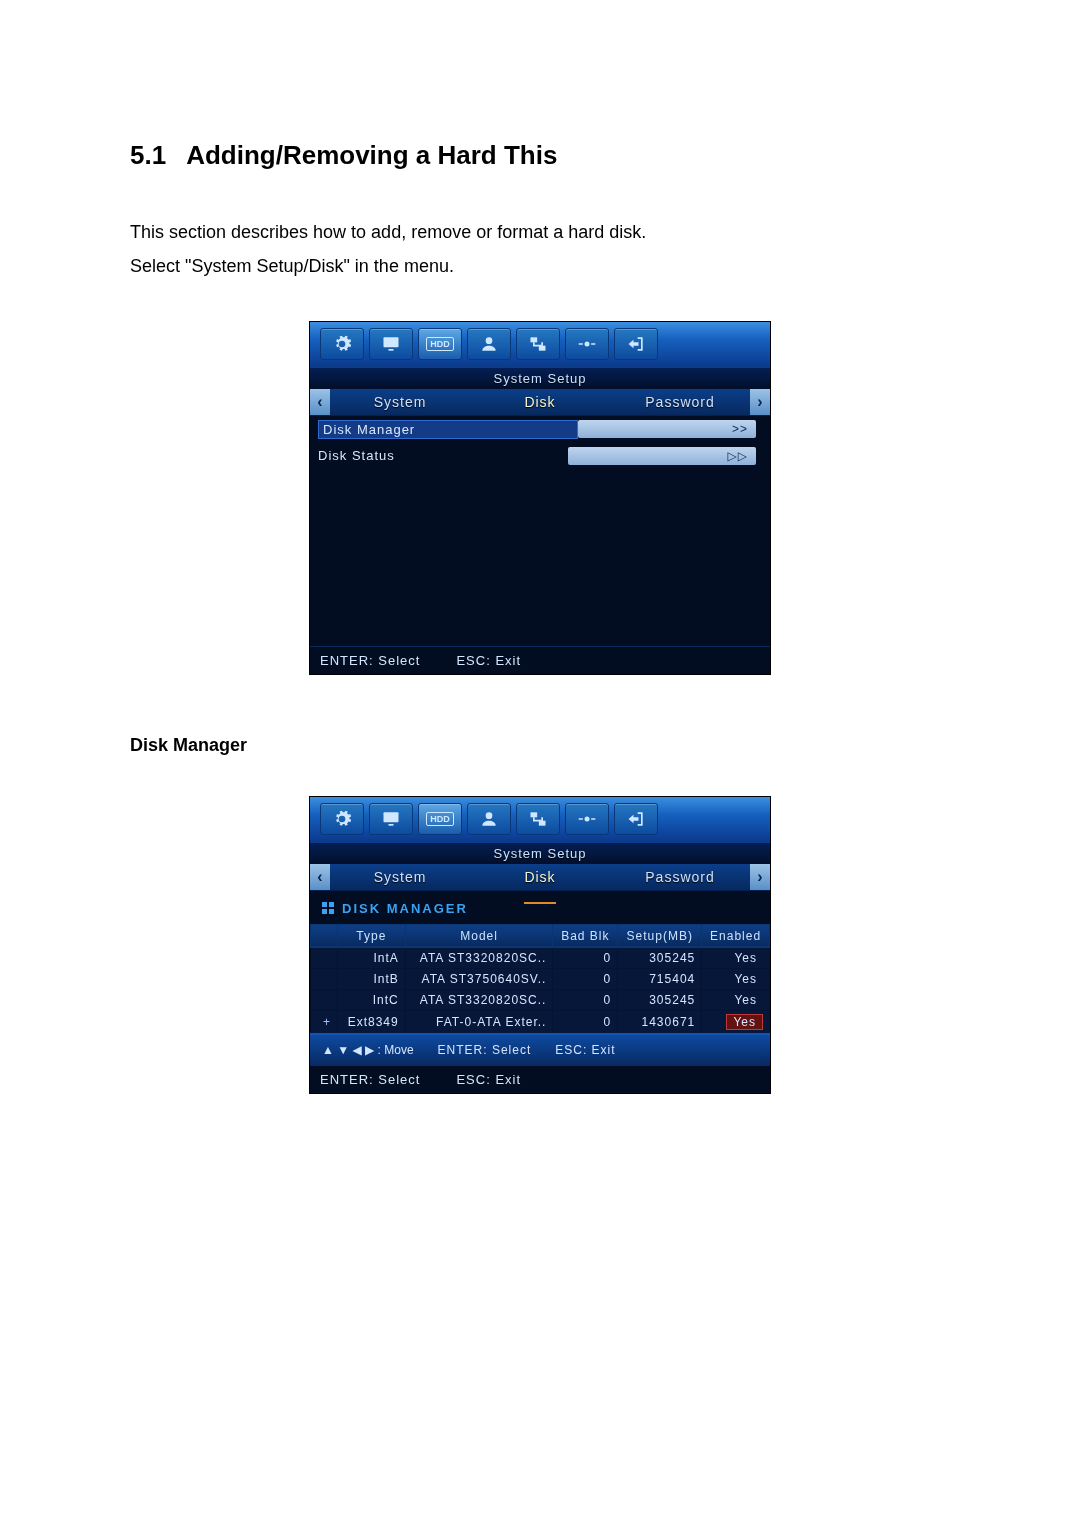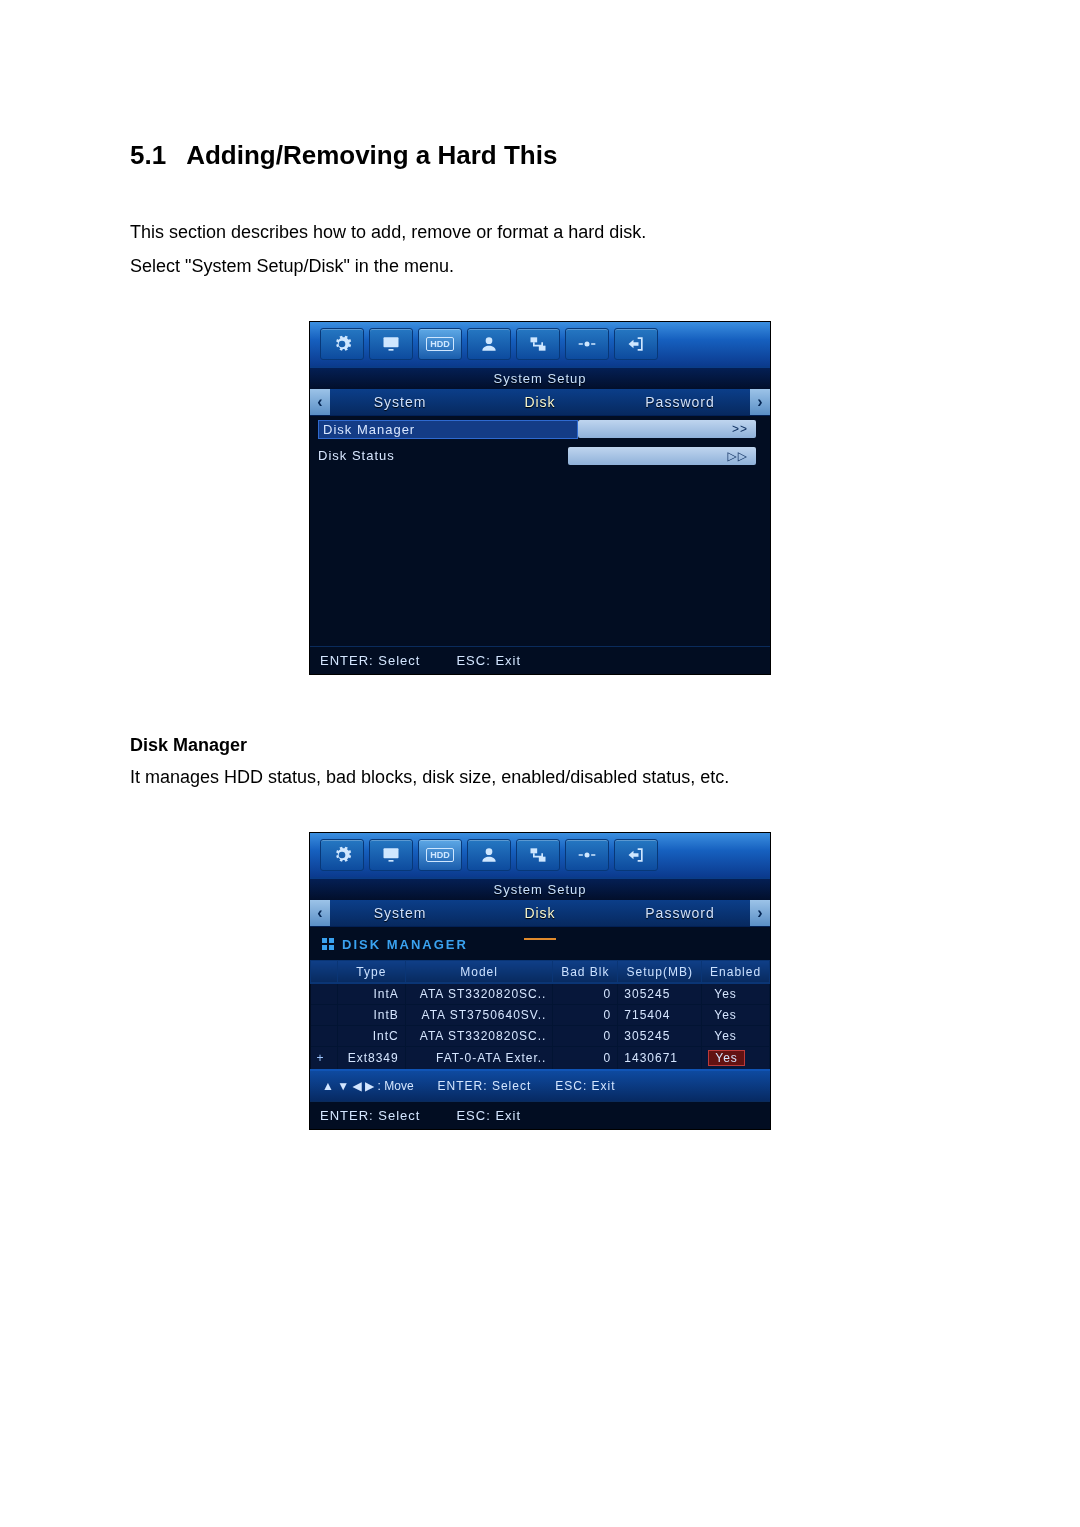--- a/index.html
+++ b/index.html
@@ -173,21 +173,21 @@
     font-weight: normal;
     padding: 4px 6px;
     border: 1px solid #0a3575;
     text-align: center;
   }
   table.disk td {
     padding: 3px 6px;
     border-top: 1px solid #021433;
     border-right: 1px solid #021433;
     background: #07173a;
-    text-align: left;
+    text-align: right;
   }
   table.disk td.left { text-align: right; }
   .en-box {
     display: inline-block;
     padding: 0 6px;
     border: 1px solid #bc3a3a;
     background: #631212;
   }
   .en-plain { display:inline-block; padding: 0 6px; }
   .plus-col { width:14px; text-align:center; color:#9ec7ff; }
@@ -293,21 +293,20 @@
       </div>
 
       <div class="footer">
         <span>ENTER: Select</span>
         <span>ESC: Exit</span>
       </div>
     </div>
   </div>
 
   <div class="subheading">Disk Manager</div>
-  <p class="body-text">It manages HDD status, bad blocks, disk size, enabled/disabled status, etc.</p>
 
   <div class="figure-wrap">
     <div class="dvr">
 
       <div class="toolbar">
         <div class="tb-icon">
             <svg viewBox="0 0 24 24">
               <path d="M12 8a4 4 0 100 8 4 4 0 000-8zm9 4l2 1-1 3-2-1a7 7 0 01-2 2l1 2-3 1-1-2a7 7 0 01-2 0l-1 2-3-1 1-2a7 7 0 01-2-2l-2 1-1-3 2-1a7 7 0 010-2l-2-1 1-3 2 1a7 7 0 012-2l-1-2 3-1 1 2a7 7 0 012 0l1-2 3 1-1 2a7 7 0 012 2l2-1 1 3-2 1a7 7 0 010 2z"></path>
             </svg>
           </div>

